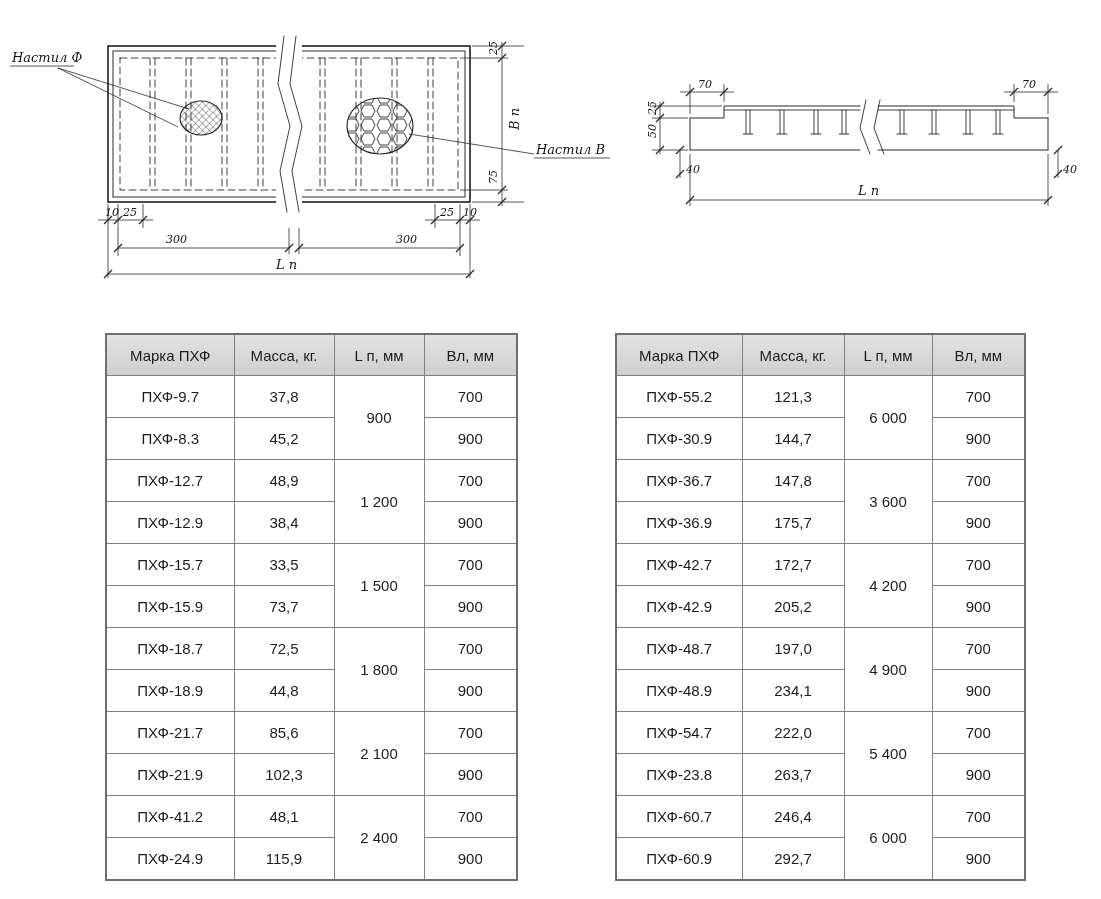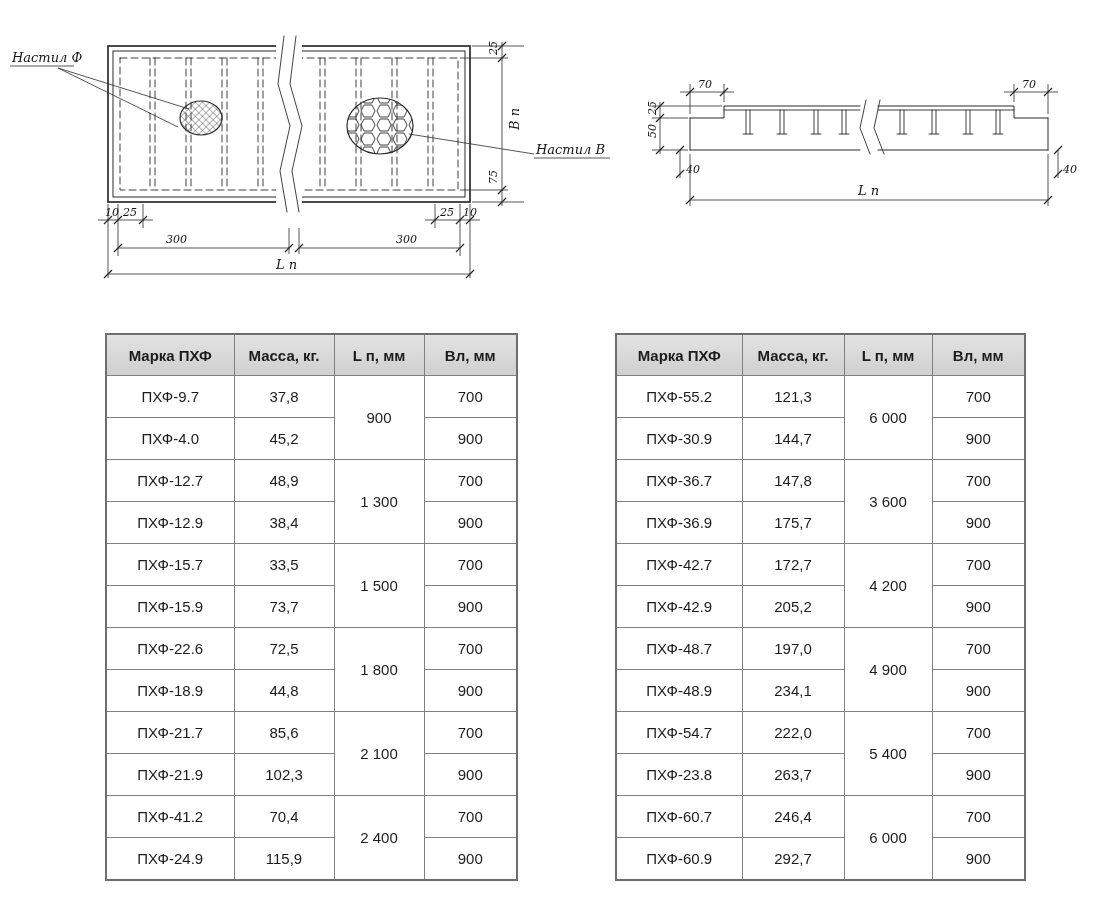--- a/index.html
+++ b/index.html
@@ -25,21 +25,21 @@
     border:2px solid #6e6e6e;
   }
   .spec-table.left{left:105px;}
   .spec-table.right{left:615px;}
   .spec-table th,.spec-table td{
     border:1px solid #808080;text-align:center;vertical-align:middle;
     padding:0 8px;background:#ffffff;
   }
   .spec-table th{
     background:linear-gradient(#e3e3e3,#cfcfcf);
-    font-weight:bold;height:40px;
+    font-weight:normal;height:40px;
   }
   .spec-table td{height:41px;}
 </style>
 </head>
 <body>
 
 <svg class="plan-svg" viewBox="0 0 612 300" xmlns="http://www.w3.org/2000/svg">
   <defs>
     <pattern id="xhatch" width="5" height="5" patternUnits="userSpaceOnUse" patternTransform="rotate(45)">
       <path d="M0,0 L0,5 M0,0 L5,0" stroke="#2b2b2b" stroke-width="0.7"></path>
@@ -249,48 +249,48 @@
       </tr>
     </thead>
     <tbody>
       <tr>
         <td>ПХФ-9.7</td>
         <td>37,8</td>
         <td rowspan="2">900</td>
         <td>700</td>
       </tr>
       <tr>
-        <td>ПХФ-4.0</td>
+        <td>ПХФ-8.3</td>
         <td>45,2</td>
         <td>900</td>
       </tr>
       <tr>
         <td>ПХФ-12.7</td>
         <td>48,9</td>
-        <td rowspan="2">1 300</td>
+        <td rowspan="2">1 200</td>
         <td>700</td>
       </tr>
       <tr>
         <td>ПХФ-12.9</td>
         <td>38,4</td>
         <td>900</td>
       </tr>
       <tr>
         <td>ПХФ-15.7</td>
         <td>33,5</td>
         <td rowspan="2">1 500</td>
         <td>700</td>
       </tr>
       <tr>
         <td>ПХФ-15.9</td>
         <td>73,7</td>
         <td>900</td>
       </tr>
       <tr>
-        <td>ПХФ-22.6</td>
+        <td>ПХФ-18.7</td>
         <td>72,5</td>
         <td rowspan="2">1 800</td>
         <td>700</td>
       </tr>
       <tr>
         <td>ПХФ-18.9</td>
         <td>44,8</td>
         <td>900</td>
       </tr>
       <tr>
@@ -299,21 +299,21 @@
         <td rowspan="2">2 100</td>
         <td>700</td>
       </tr>
       <tr>
         <td>ПХФ-21.9</td>
         <td>102,3</td>
         <td>900</td>
       </tr>
       <tr>
         <td>ПХФ-41.2</td>
-        <td>70,4</td>
+        <td>48,1</td>
         <td rowspan="2">2 400</td>
         <td>700</td>
       </tr>
       <tr>
         <td>ПХФ-24.9</td>
         <td>115,9</td>
         <td>900</td>
       </tr>
     </tbody>
   </table>

